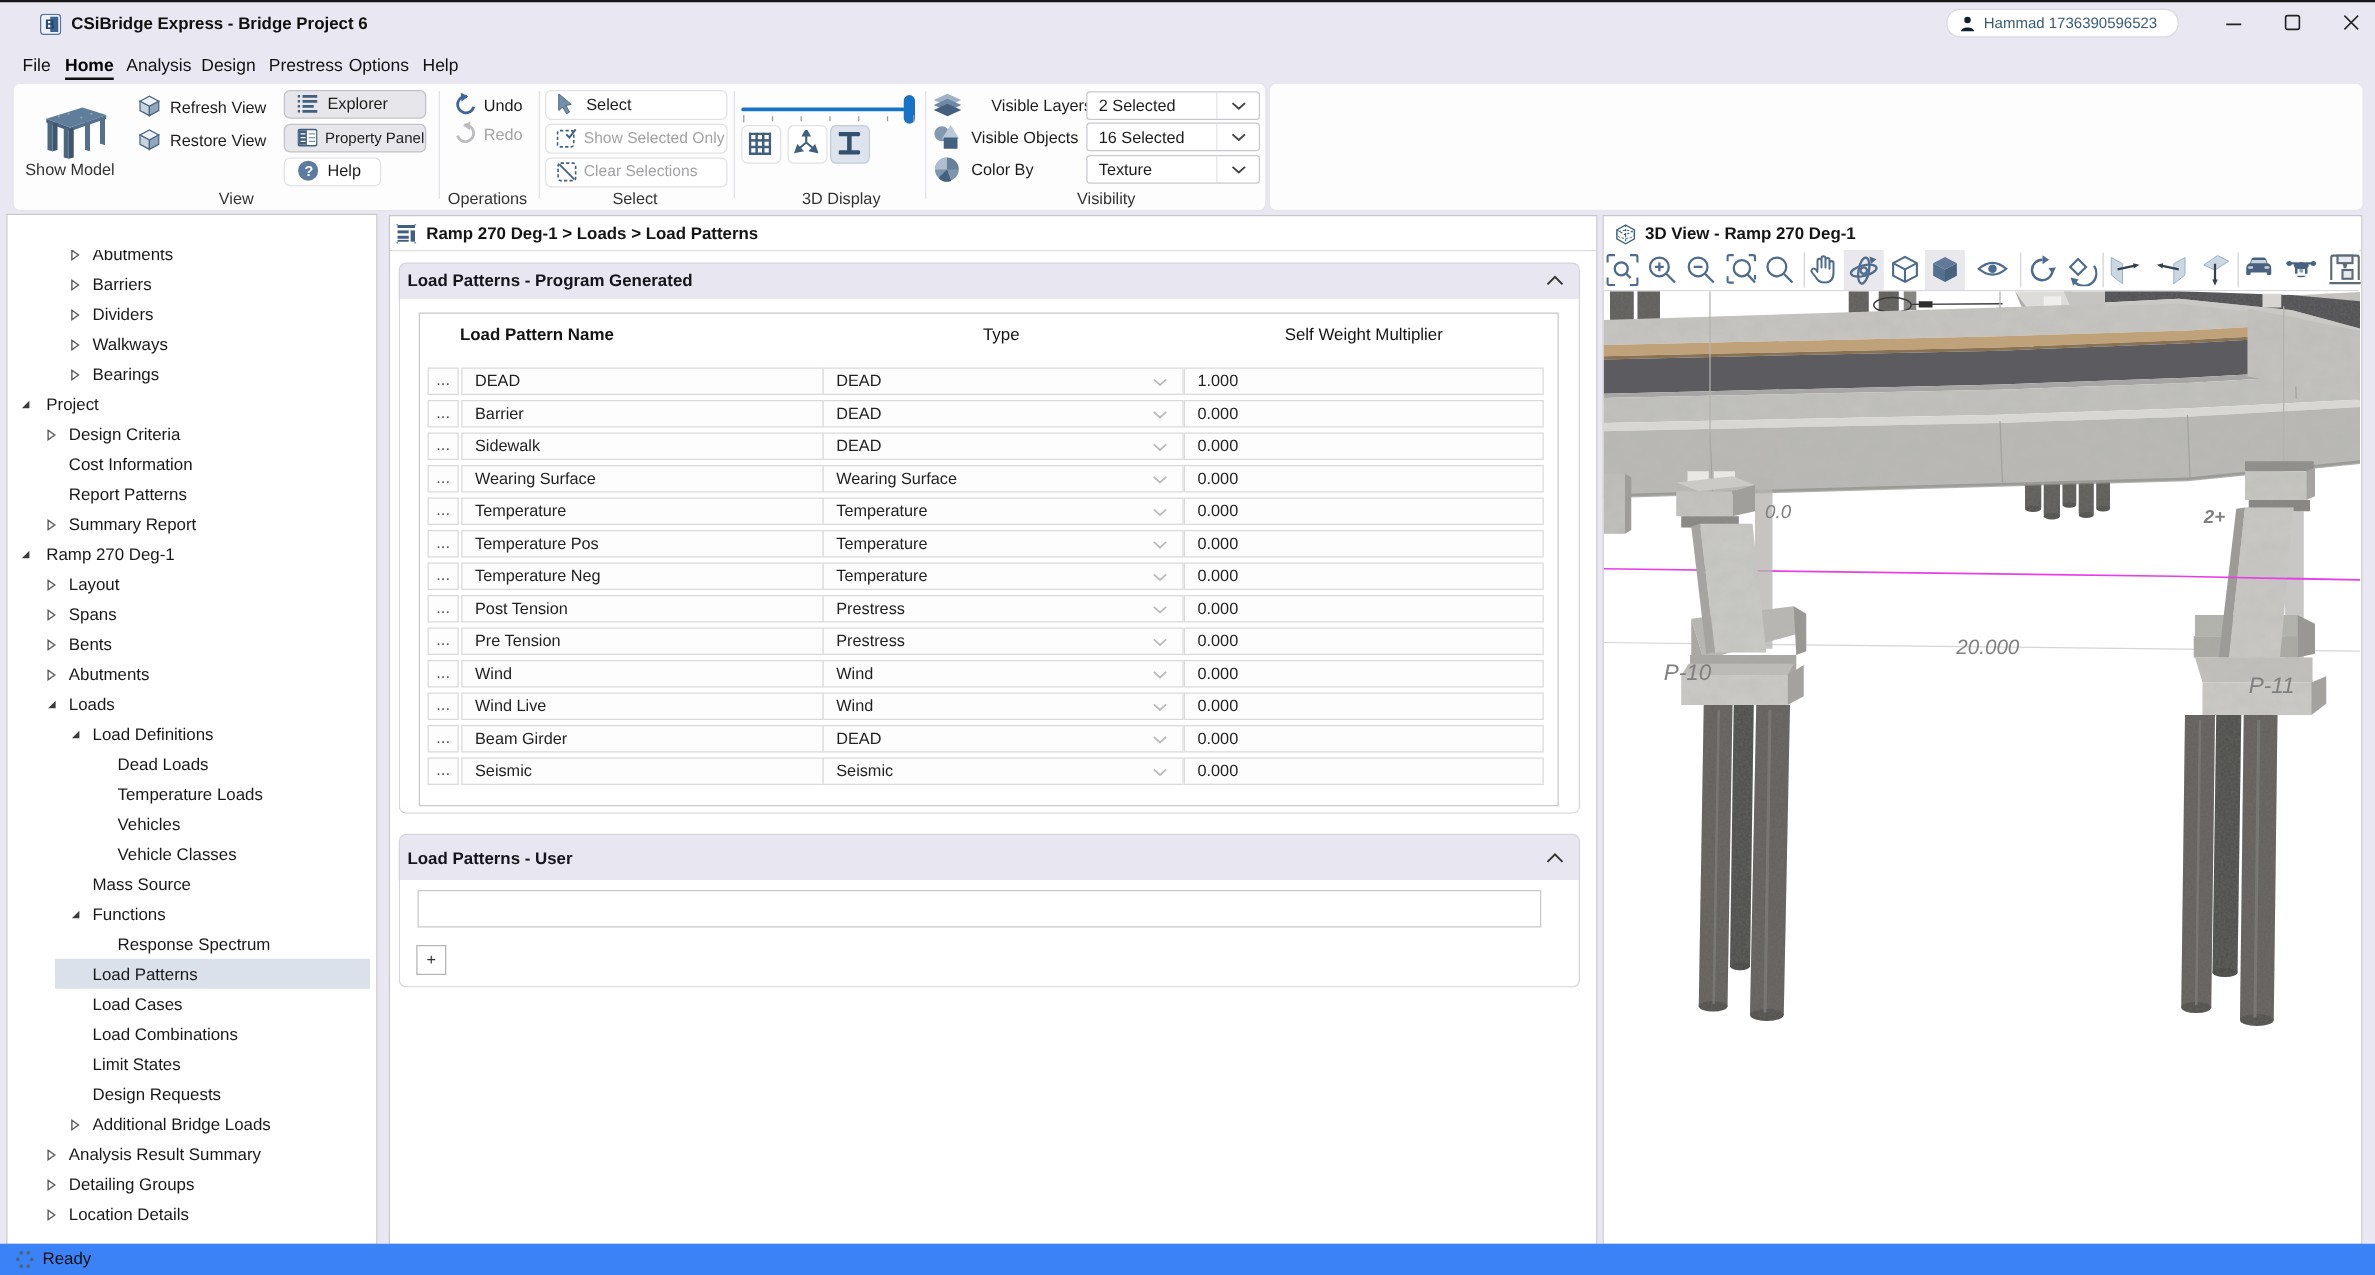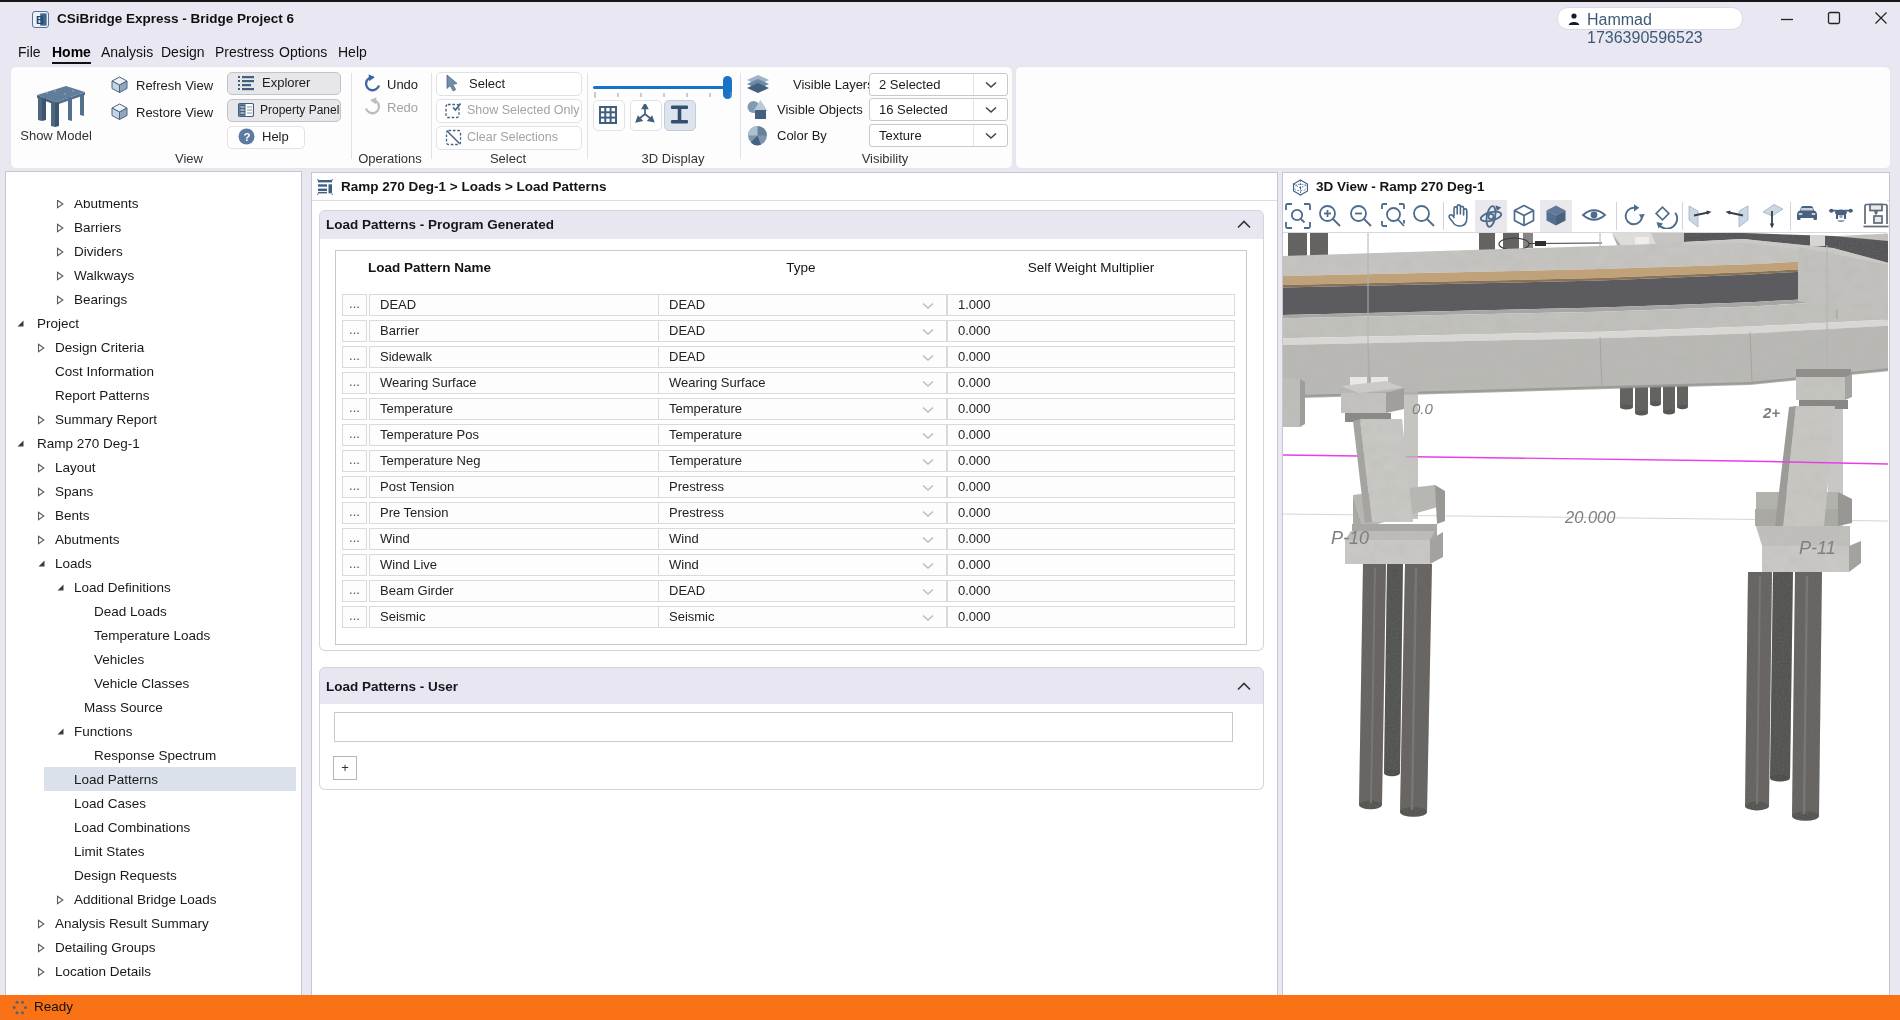--- a/index.html
+++ b/index.html
@@ -39,21 +39,21 @@
     <rect x="8.2" y="2.4" width="6.4" height="12.2" fill="#3d6390"></rect>
     <text x="4" y="12.5" font-size="11" font-weight="bold" fill="#27476b" font-family="Liberation Sans">B</text>
   </svg>
   <div class="abs" style="left:57px;top:9px;font-size:13.5px;font-weight:bold;color:#101010;">CSiBridge Express - Bridge Project 6</div>
 
   <div class="abs" style="left:1557px;top:5px;width:184px;height:21px;background:#fff;border:1px solid #dbd9e1;border-radius:11px;">
     <svg class="abs" style="left:9px;top:3.5px;" width="14" height="14" viewBox="0 0 14 14">
       <circle cx="7" cy="4" r="2.6" fill="#12202e"></circle>
       <path d="M1.8 13 C1.8 8.9 12.2 8.9 12.2 13 Z" fill="#12202e"></path>
     </svg>
-    <div class="abs" style="left:29px;top:3px;font-size:16px;color:#3c5a77;">Hammad 1736390596523</div>
+    <div class="abs" style="left:29px;top:3px;font-size:12px;color:#3c5a77;">Hammad 1736390596523</div>
   </div>
 
   <svg class="abs" style="left:1780px;top:10px;" width="14" height="14" viewBox="0 0 14 14">
       <line x1="1" y1="7.5" x2="13" y2="7.5" stroke="#222" stroke-width="1.3"></line>
     </svg>
   <svg class="abs" style="left:1827px;top:9px;" width="14" height="14" viewBox="0 0 14 14">
       <rect x="1.5" y="1.5" width="11" height="11" rx="1.5" fill="none" stroke="#222" stroke-width="1.3"></rect>
     </svg>
   <svg class="abs" style="left:1874px;top:9px;" width="14" height="14" viewBox="0 0 14 14">
       <path d="M1.5 1.5 L12.5 12.5 M12.5 1.5 L1.5 12.5" stroke="#222" stroke-width="1.2" fill="none"></path>
@@ -374,21 +374,21 @@
       </div>
     <div class="trow" style="left:0;top:423px;width:293px;">
         <span class="abs" style="left:88px;top:5px;">Temperature Loads</span>
       </div>
     <div class="trow" style="left:0;top:447px;width:293px;">
         <span class="abs" style="left:88px;top:5px;">Vehicles</span>
       </div>
     <div class="trow" style="left:0;top:471px;width:293px;text-decoration:underline;">
         <span class="abs" style="left:88px;top:5px;">Vehicle Classes</span>
       </div>
-    <div class="trow" style="left:0;top:495px;width:293px;margin-left:10px;">
+    <div class="trow" style="left:0;top:495px;width:293px;">
         <span class="abs" style="left:68px;top:5px;">Mass Source</span>
       </div>
     <div class="trow" style="left:0;top:519px;width:293px;">
         <svg class="abs" style="left:50px;top:8px;" width="9" height="9" viewBox="0 0 9 9">
           <path d="M7.5 1.5 L7.5 7.5 L1.5 7.5 Z" fill="#3c3c3c"></path>
         </svg>
         <span class="abs" style="left:68px;top:5px;">Functions</span>
       </div>
     <div class="trow" style="left:0;top:543px;width:293px;">
         <span class="abs" style="left:88px;top:5px;">Response Spectrum</span>
@@ -858,21 +858,21 @@
     <polygon points="17,146 22,149 22,191 17,194" fill="#9e9d99"></polygon>
   <g font-family="Liberation Sans" font-style="italic" fill="#7f7f7f">
       <text x="129" y="181" font-size="15">0.0</text>
       <text x="480" y="185" font-size="15" font-weight="bold">2+</text>
       <text x="282" y="290" font-size="16.5">20.000</text>
       <text x="48" y="311" font-size="18">P-10</text>
       <text x="516" y="321" font-size="18">P-11</text>
     </g>
 </svg>
 
-<div class="abs" style="left:0;top:995px;width:1900px;height:25px;background:#f97316;">
+<div class="abs" style="left:0;top:995px;width:1900px;height:25px;background:#3b82f6;">
   <svg class="abs" style="left:12px;top:5px;" width="17" height="15" viewBox="0 0 17 15">
     <g fill="#4a6584">
       <circle cx="5" cy="2.2" r="1.5"></circle>
         <circle cx="10.5" cy="2.2" r="1.5"></circle>
       <circle cx="2.2" cy="7.5" r="1.5"></circle>
         <circle cx="13.5" cy="7.5" r="1.5"></circle>
       <circle cx="5" cy="12.8" r="1.5"></circle>
         <circle cx="10.5" cy="12.8" r="1.5"></circle>
     </g>
   </svg>

